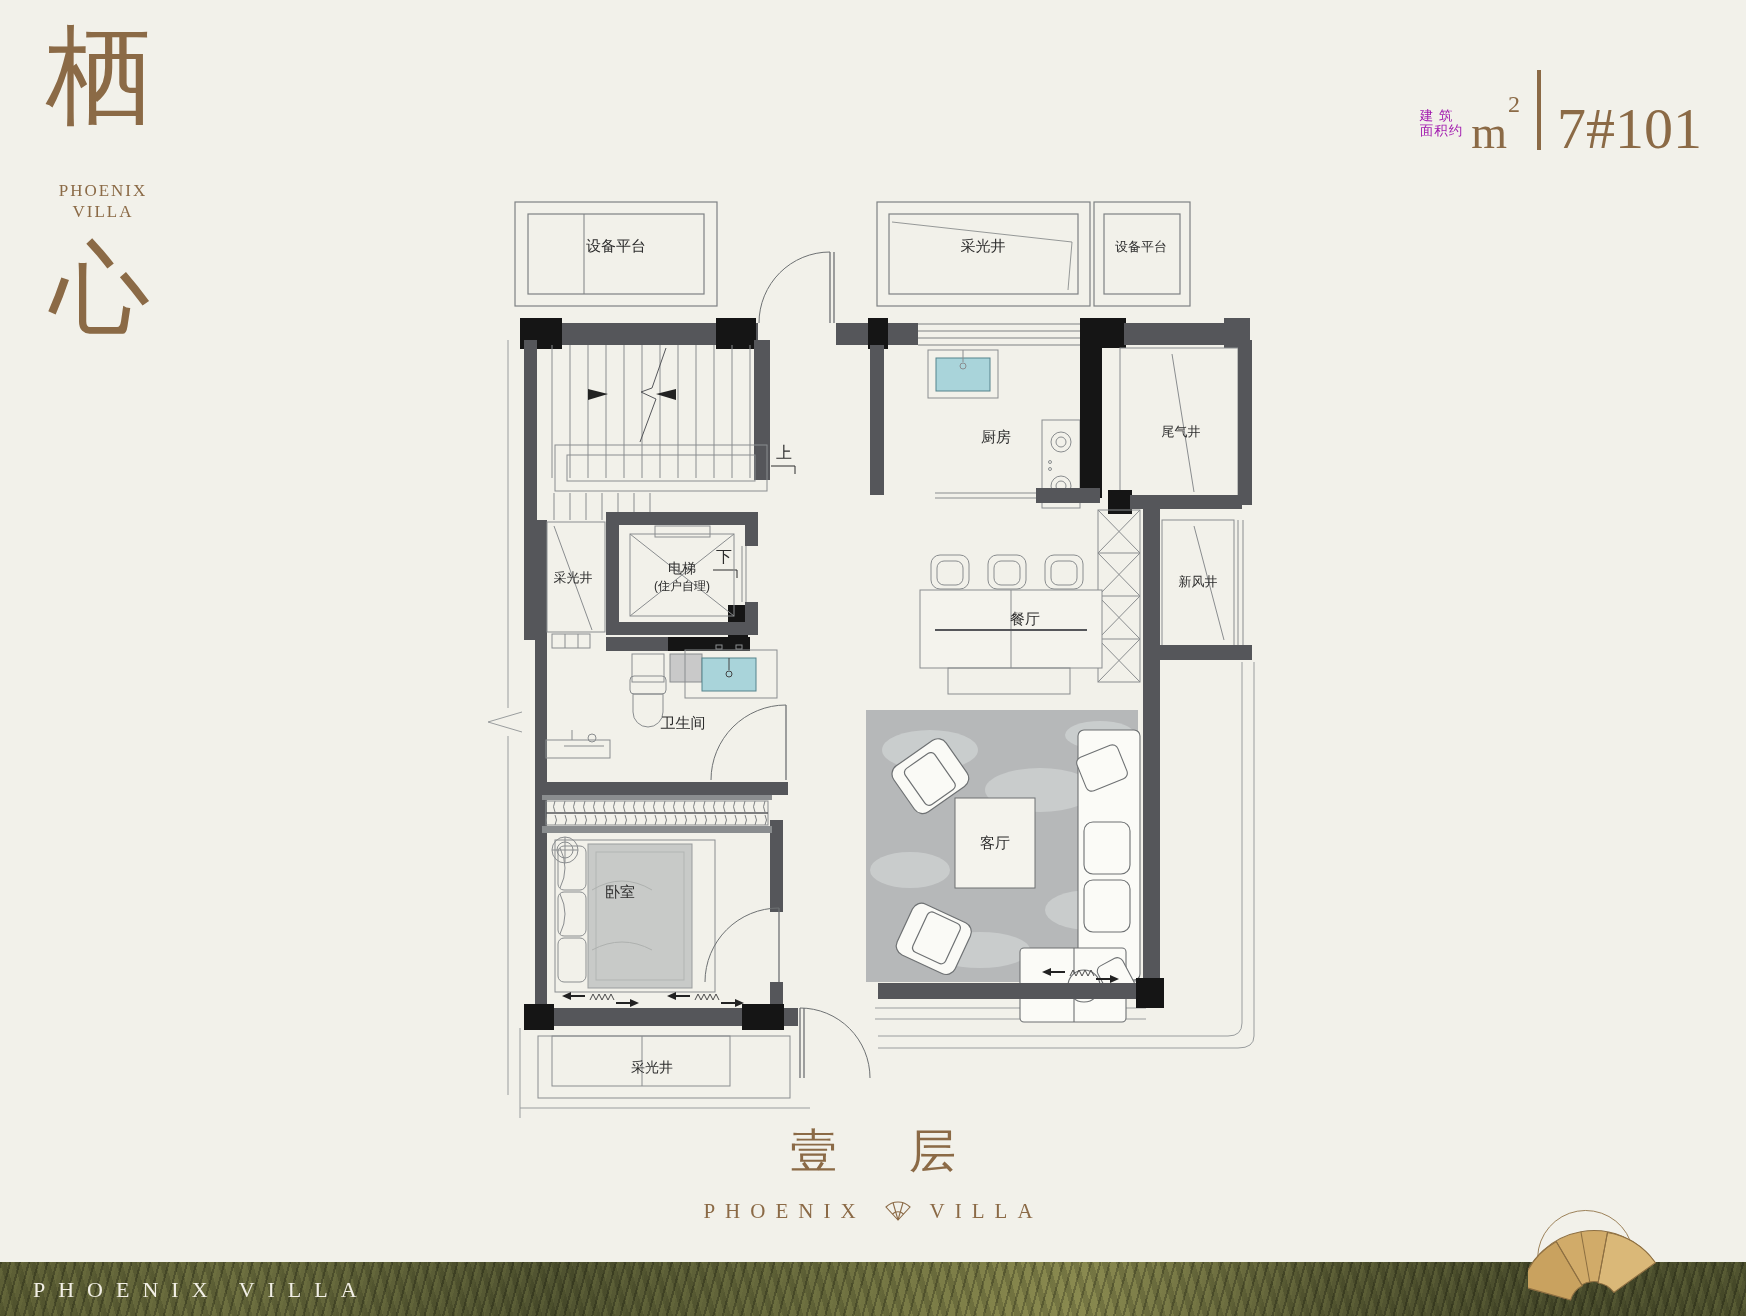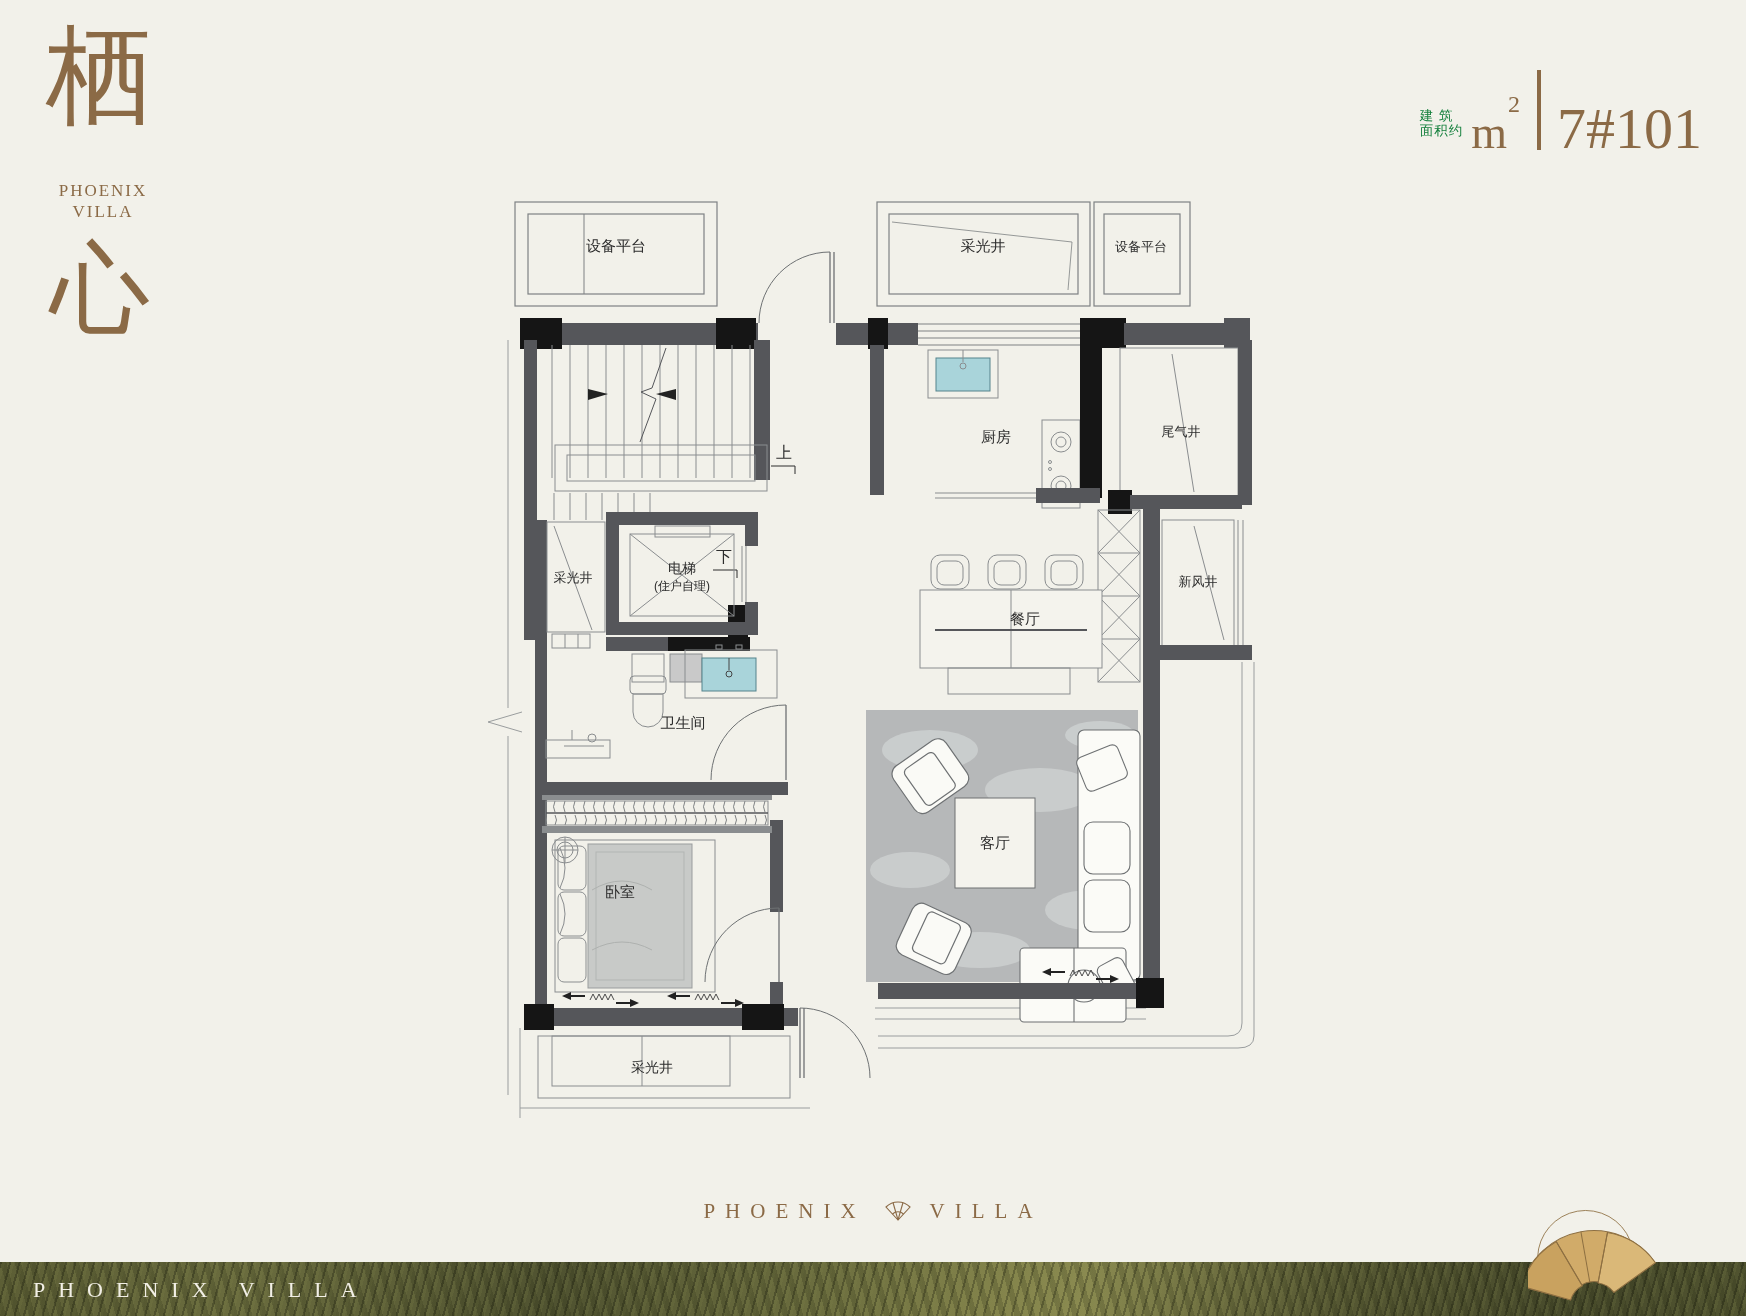--- a/index.html
+++ b/index.html
@@ -8,21 +8,21 @@
   
   .logo-hanzi{position:absolute;color:#8b6a46;font-family:"Liberation Serif",serif;}
   #hanzi-top{left:46px;top:22px;font-size:108px;line-height:1;}
   #hanzi-bottom{left:50px;top:240px;font-size:100px;line-height:1;}
   #logo-brand{position:absolute;left:38px;top:180px;width:130px;text-align:center;
               color:#8b6a46;font-size:17px;letter-spacing:2px;line-height:1.25;}
   
   #area-block{position:absolute;right:44px;top:70px;height:100px;color:#8b6a46;white-space:nowrap;}
   .area-inner{display:flex;align-items:flex-end;}
   #area-label{font-size:13.5px;line-height:15px;letter-spacing:1px;margin-right:8px;margin-bottom:14px;
-              font-family:"Liberation Sans",sans-serif;color:#15803d;text-align:justify;}
+              font-family:"Liberation Sans",sans-serif;color:#a21caf;text-align:justify;}
   #area-value{font-size:97px;line-height:.8;font-family:"Liberation Serif",serif;}
   #area-unit{font-size:46px;line-height:.8;}
   #area-exp{font-size:24px;position:relative;top:-34px;left:1px;}
   #area-divider{width:4px;height:80px;background:#8b6a46;margin:0 16px 2px 18px;}
   #unit-number{font-size:58px;line-height:.8;font-family:"Liberation Serif",serif;}
   
   #plan{position:absolute;left:480px;top:190px;}
   
   #floor-title{position:absolute;left:0;top:1120px;width:1746px;text-align:center;
                color:#8b6a46;font-size:47px;letter-spacing:30px;padding-left:30px;box-sizing:border-box;}
@@ -406,20 +406,21 @@
     </g>
     <text x="515" y="658" font-size="15" fill="#2c2c2c" text-anchor="middle" font-family="Liberation Sans,sans-serif">客厅</text>
 
     <g>
       <rect x="398" y="793" width="266" height="16" fill="#55565a"></rect>
       <rect x="656" y="788" width="28" height="30" fill="#151515"></rect>
       <use href="#win-arrow" transform="translate(590,786)"></use>
     </g>
   </svg>
 
+  <div id="floor-title">壹 层</div>
 
   <div id="footer-brand">
     <span>PHOENIX</span><span class="fan-sep"><svg width="36" height="24" viewBox="0 0 36 24" fill="none" stroke="#8b6a46" stroke-width="1.1">
         <path d="M18 22 L6 9 A17 17 0 0 1 30 9 Z"></path>
         <path d="M12.5 16 A8 8 0 0 1 23.5 16"></path>
         <line x1="18" y1="22" x2="13" y2="4.5"></line>
         <line x1="18" y1="22" x2="23" y2="4.5"></line>
       </svg></span><span>VILLA</span>
   </div>
 

